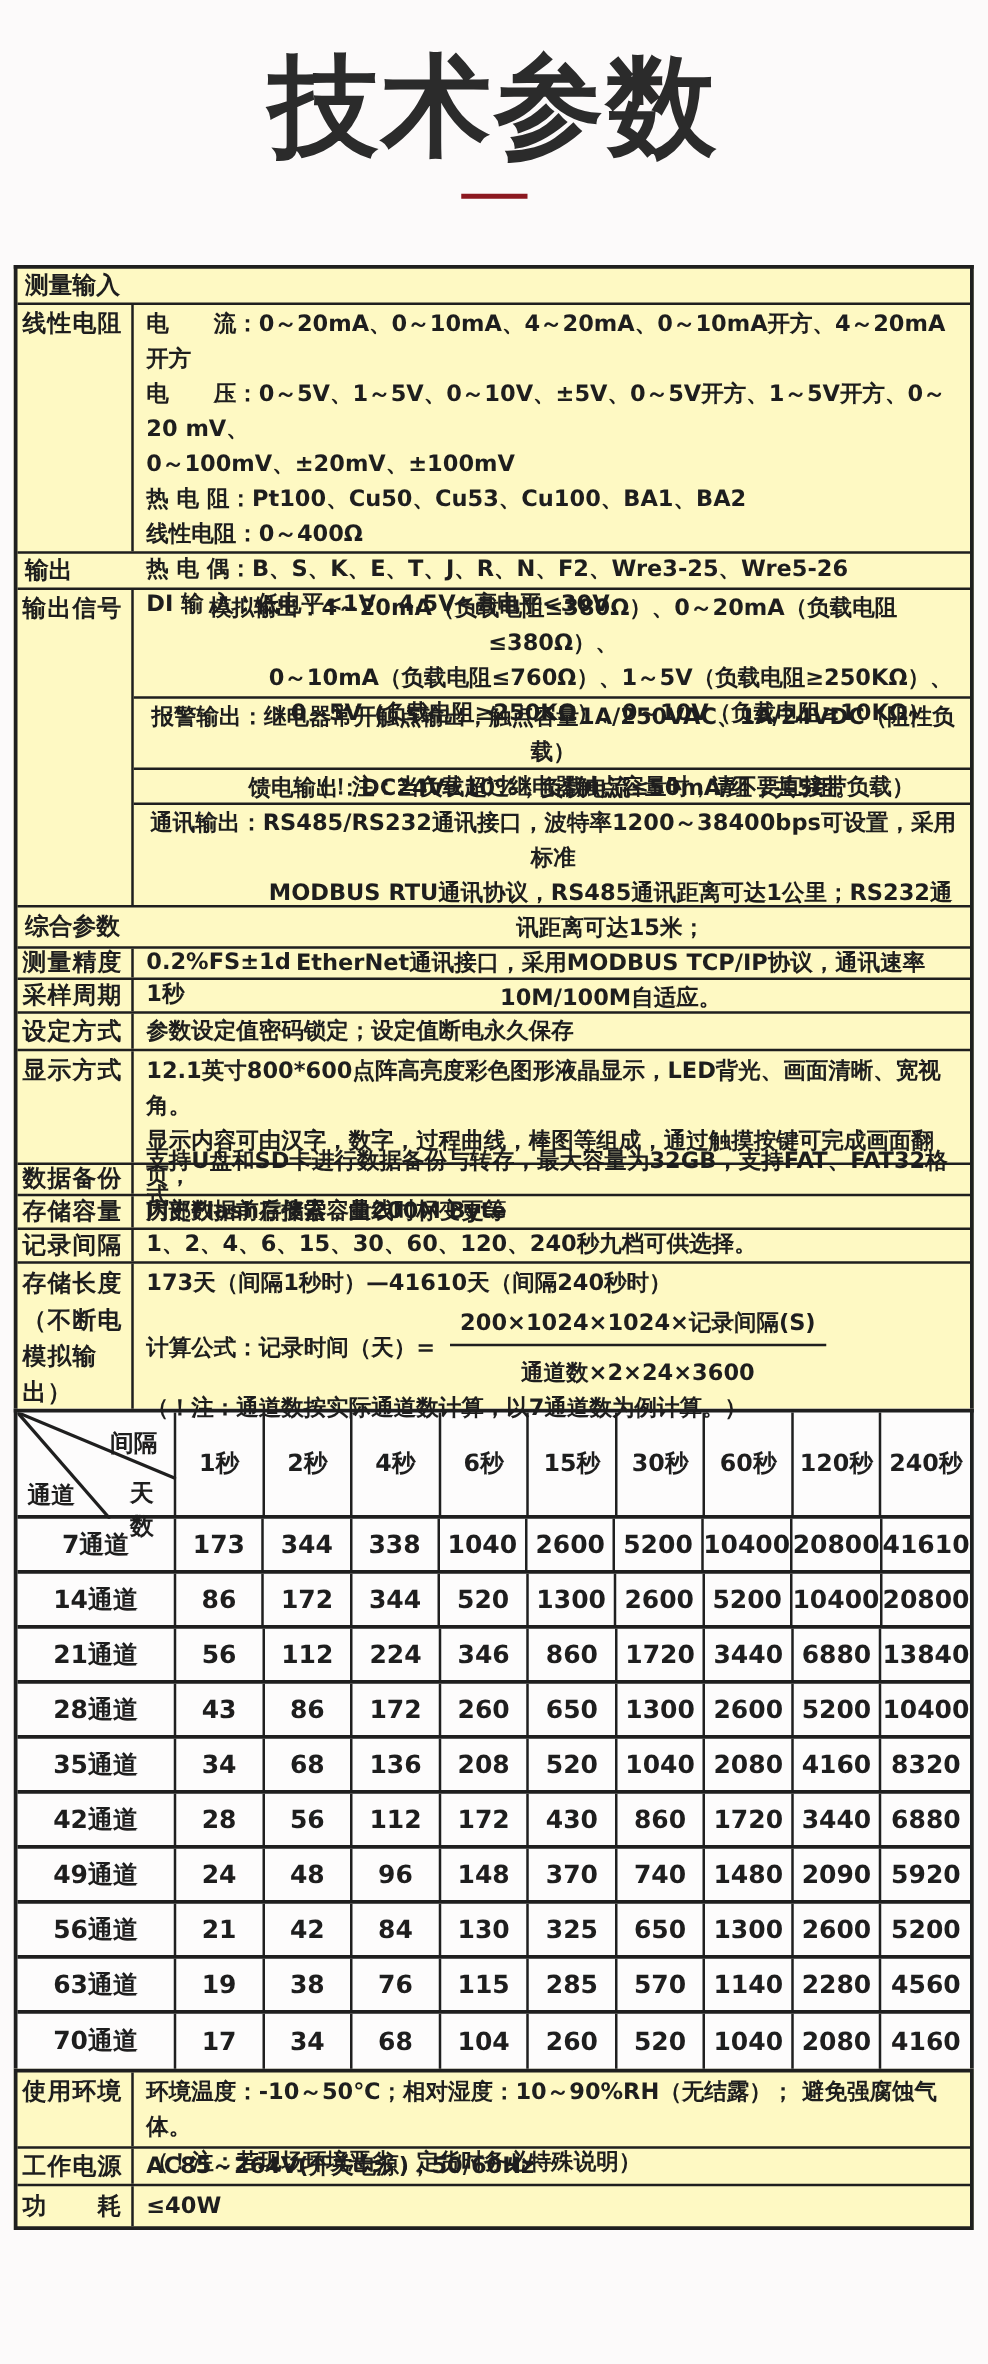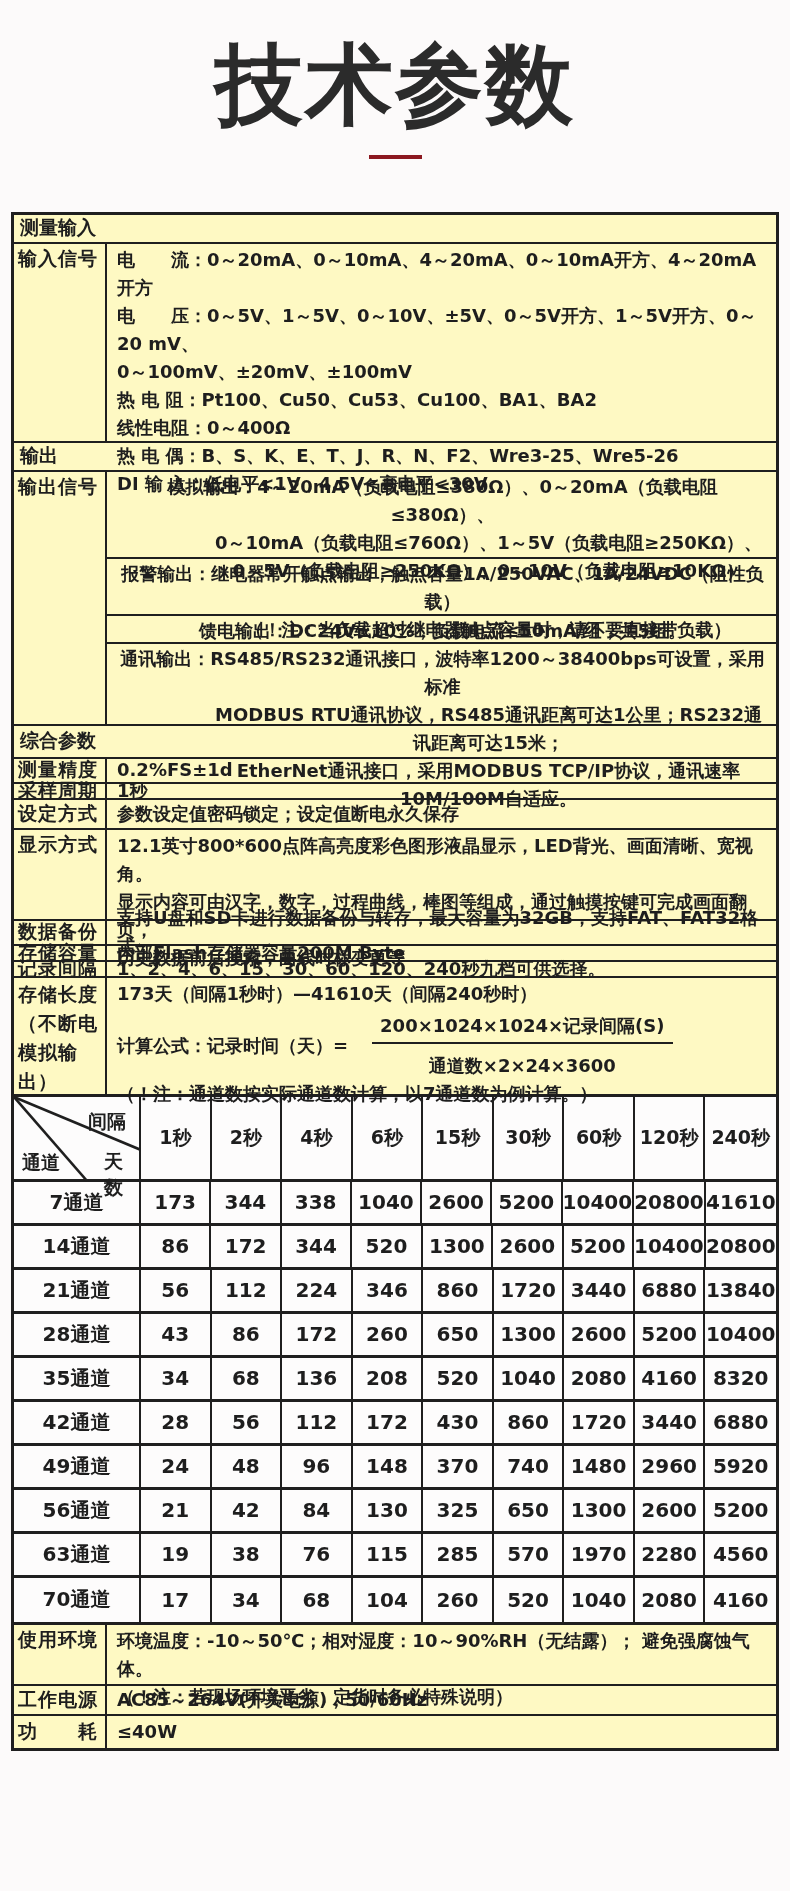--- a/index.html
+++ b/index.html
@@ -27,28 +27,28 @@
   .lbl.center { display:flex; align-items:center; padding-top:0; }
   .cnt { flex:1; font-size:18px; line-height:28px; padding:2px 8px 0 10px; }
   .cnt.center { display:flex; align-items:center; padding-top:0; }
   .cnt.nopad { padding:0; }
   .sub { padding:1px 8px 0 10px; border-bottom:2px solid #1f1f1f;text-align:center; }
   .sub:last-child { border-bottom:none; }
   .indent { padding-left:92px; }
   .lbl-multi { line-height:29px; }
 
   
-  .h25{height:25px}.h27{height:16px}.h29{height:29px}.h30{height:30px}
+  .h25{height:25px}.h27{height:27px}.h29{height:29px}.h30{height:30px}
   .h33{height:33px}.h57{height:57px}.h61{height:61px}.h80{height:96px}
   .h87{height:87px}.h91{height:91px}.h116{height:116px}.h199{height:199px}
   .h254{height:254px}.h28s{height:28px}.h32{height:32px}
 
   
   .formula-line { display:flex; align-items:center; margin-top:4px; }
-  .frac { display:inline-block; text-align:center; margin-left:24px; }
+  .frac { display:inline-block; text-align:center; margin-left:12px; }
   .frac .num { display:block; padding:0 8px 2px; border-bottom:2px solid #1f1f1f; }
   .frac .den { display:block; padding-top:8px; }
 
   
   .dtable { border:3px solid #1f1f1f; border-bottom:none; background:#fdfcfc; }
   .drow { display:grid; grid-template-columns:127px repeat(9,1fr); }
   .drow { border-bottom:3px solid #1f1f1f; }
   .drow:last-child { border-bottom:none; }
   .dcell { border-right:2px solid #1f1f1f; display:flex; align-items:center;
            justify-content:center; font-size:20px; }
@@ -71,21 +71,21 @@
 <h1 class="title">技术参数</h1>
 <div class="divider" style="background: rgb(140, 24, 32);"></div>
 
 <div class="wrap">
 
   <div class="tb">
 
     <div class="sec h29">测量输入</div>
 
     <div class="row h199">
-      <div class="lbl">输入信号</div>
+      <div class="lbl">线性电阻</div>
       <div class="cnt">
         <div>电　　流：0～20mA、0～10mA、4～20mA、0～10mA开方、4～20mA开方</div>
         <div>电　　压：0～5V、1～5V、0～10V、±5V、0～5V开方、1～5V开方、0～20 mV、</div>
         <div>0～100mV、±20mV、±100mV</div>
         <div>热 电 阻：Pt100、Cu50、Cu53、Cu100、BA1、BA2</div>
         <div>线性电阻：0～400Ω</div>
         <div>热 电 偶：B、S、K、E、T、J、R、N、F2、Wre3-25、Wre5-26</div>
         <div>DI 输 入：低电平&lt;1V，4.5V&lt;高电平&lt;30V</div>
       </div>
     </div>
@@ -267,21 +267,21 @@
       </div>
       <div class="drow ddata">
         <div class="dcell">49通道</div>
         <div class="dcell">24</div>
         <div class="dcell">48</div>
         <div class="dcell">96</div>
         <div class="dcell">148</div>
         <div class="dcell">370</div>
         <div class="dcell">740</div>
         <div class="dcell">1480</div>
-        <div class="dcell">2960</div>
+        <div class="dcell">2090</div>
         <div class="dcell">5920</div>
       </div>
       <div class="drow ddata">
         <div class="dcell">56通道</div>
         <div class="dcell">21</div>
         <div class="dcell">42</div>
         <div class="dcell">84</div>
         <div class="dcell">130</div>
         <div class="dcell">325</div>
         <div class="dcell">650</div>
@@ -290,21 +290,21 @@
         <div class="dcell">5200</div>
       </div>
       <div class="drow ddata">
         <div class="dcell">63通道</div>
         <div class="dcell">19</div>
         <div class="dcell">38</div>
         <div class="dcell">76</div>
         <div class="dcell">115</div>
         <div class="dcell">285</div>
         <div class="dcell">570</div>
-        <div class="dcell">1970</div>
+        <div class="dcell">1140</div>
         <div class="dcell">2280</div>
         <div class="dcell">4560</div>
       </div>
       <div class="drow ddata">
         <div class="dcell">70通道</div>
         <div class="dcell">17</div>
         <div class="dcell">34</div>
         <div class="dcell">68</div>
         <div class="dcell">104</div>
         <div class="dcell">260</div>

